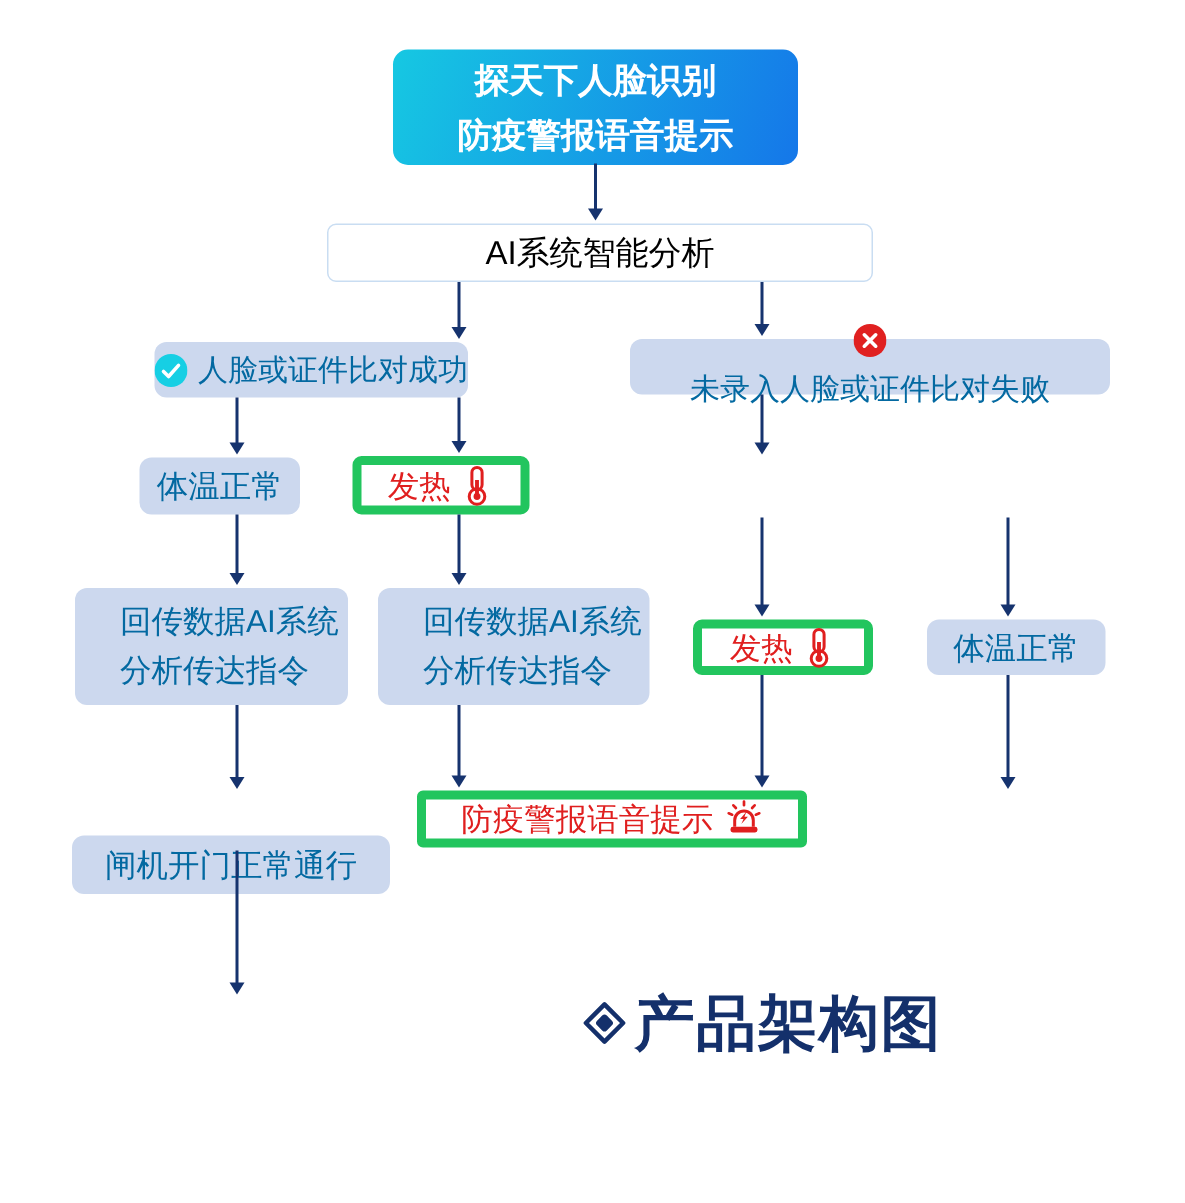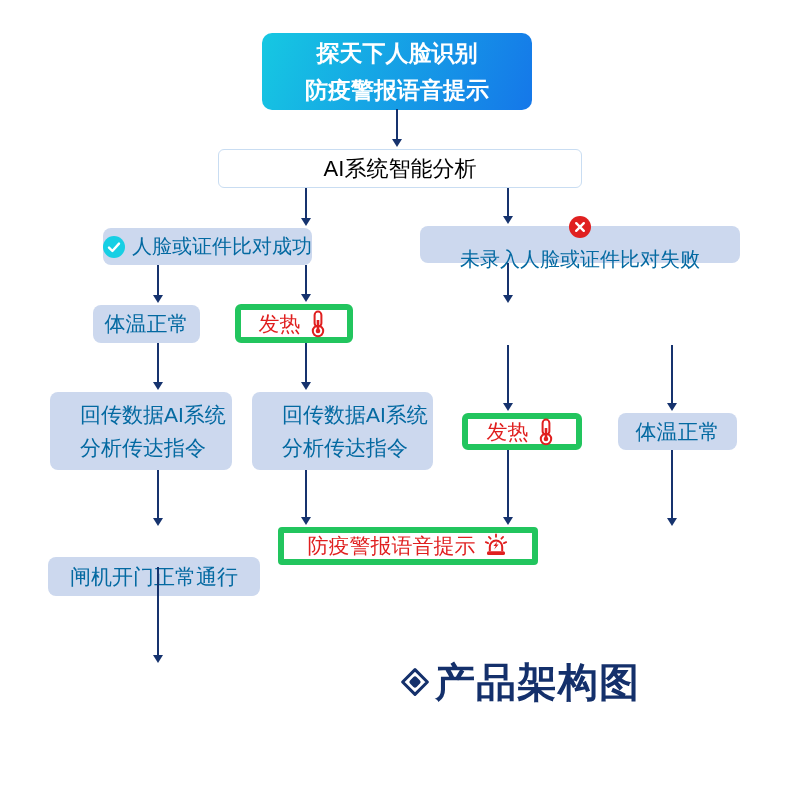--- a/index.html
+++ b/index.html
@@ -48,21 +48,21 @@
     padding:3px 14px;line-height:31px;font-size:21px;
   }
   .arrow{position:absolute;width:12px;}
   .arrow .shaft{position:absolute;left:5px;top:0;bottom:6px;width:2px;background:#16336e;}
   .arrow .head{
     position:absolute;left:1px;bottom:0;width:0;height:0;
     border-left:5px solid transparent;border-right:5px solid transparent;
     border-top:8px solid #16336e;
   }
   #caption{
-    position:absolute;left:400px;top:656px;height:52px;
+    position:absolute;left:388px;top:656px;height:52px;
     display:flex;align-items:center;gap:5px;
   }
   #caption .cap-text{
     color:#14306b;font-size:40px;font-weight:800;letter-spacing:1px;
     white-space:nowrap;
   }
   .icn{display:inline-flex;flex:0 0 auto;}
 </style>
 </head>
 <body>

